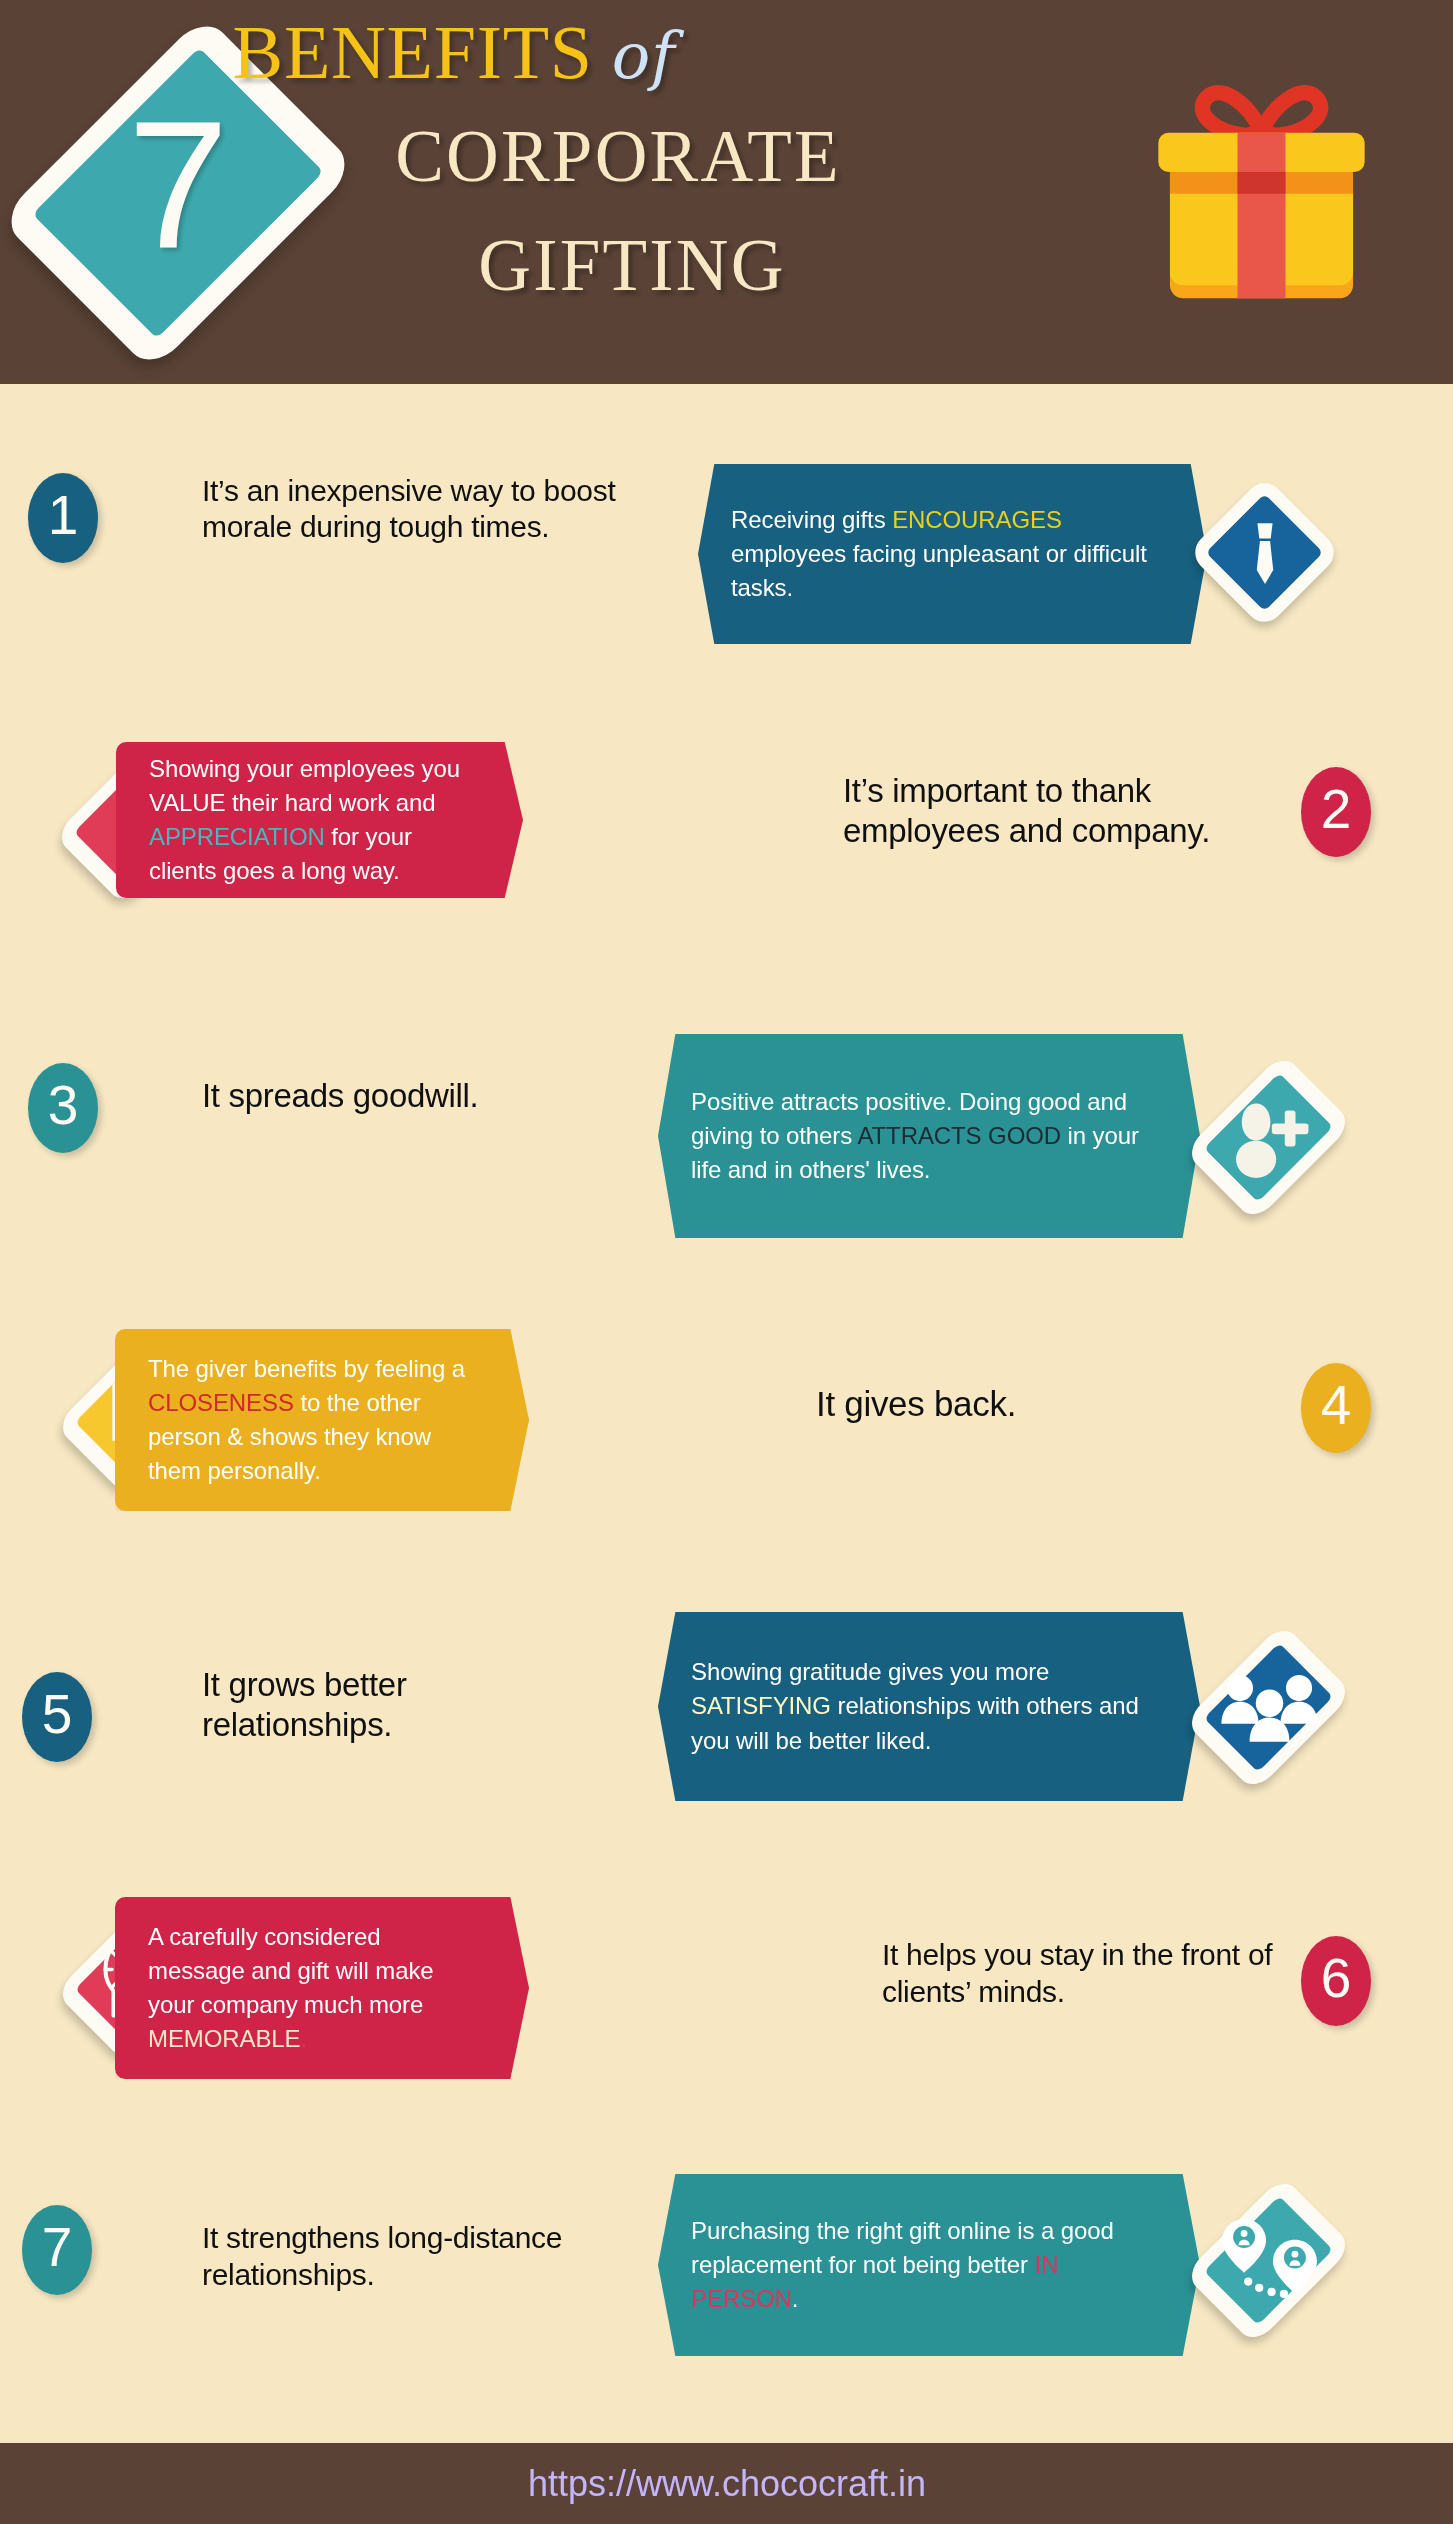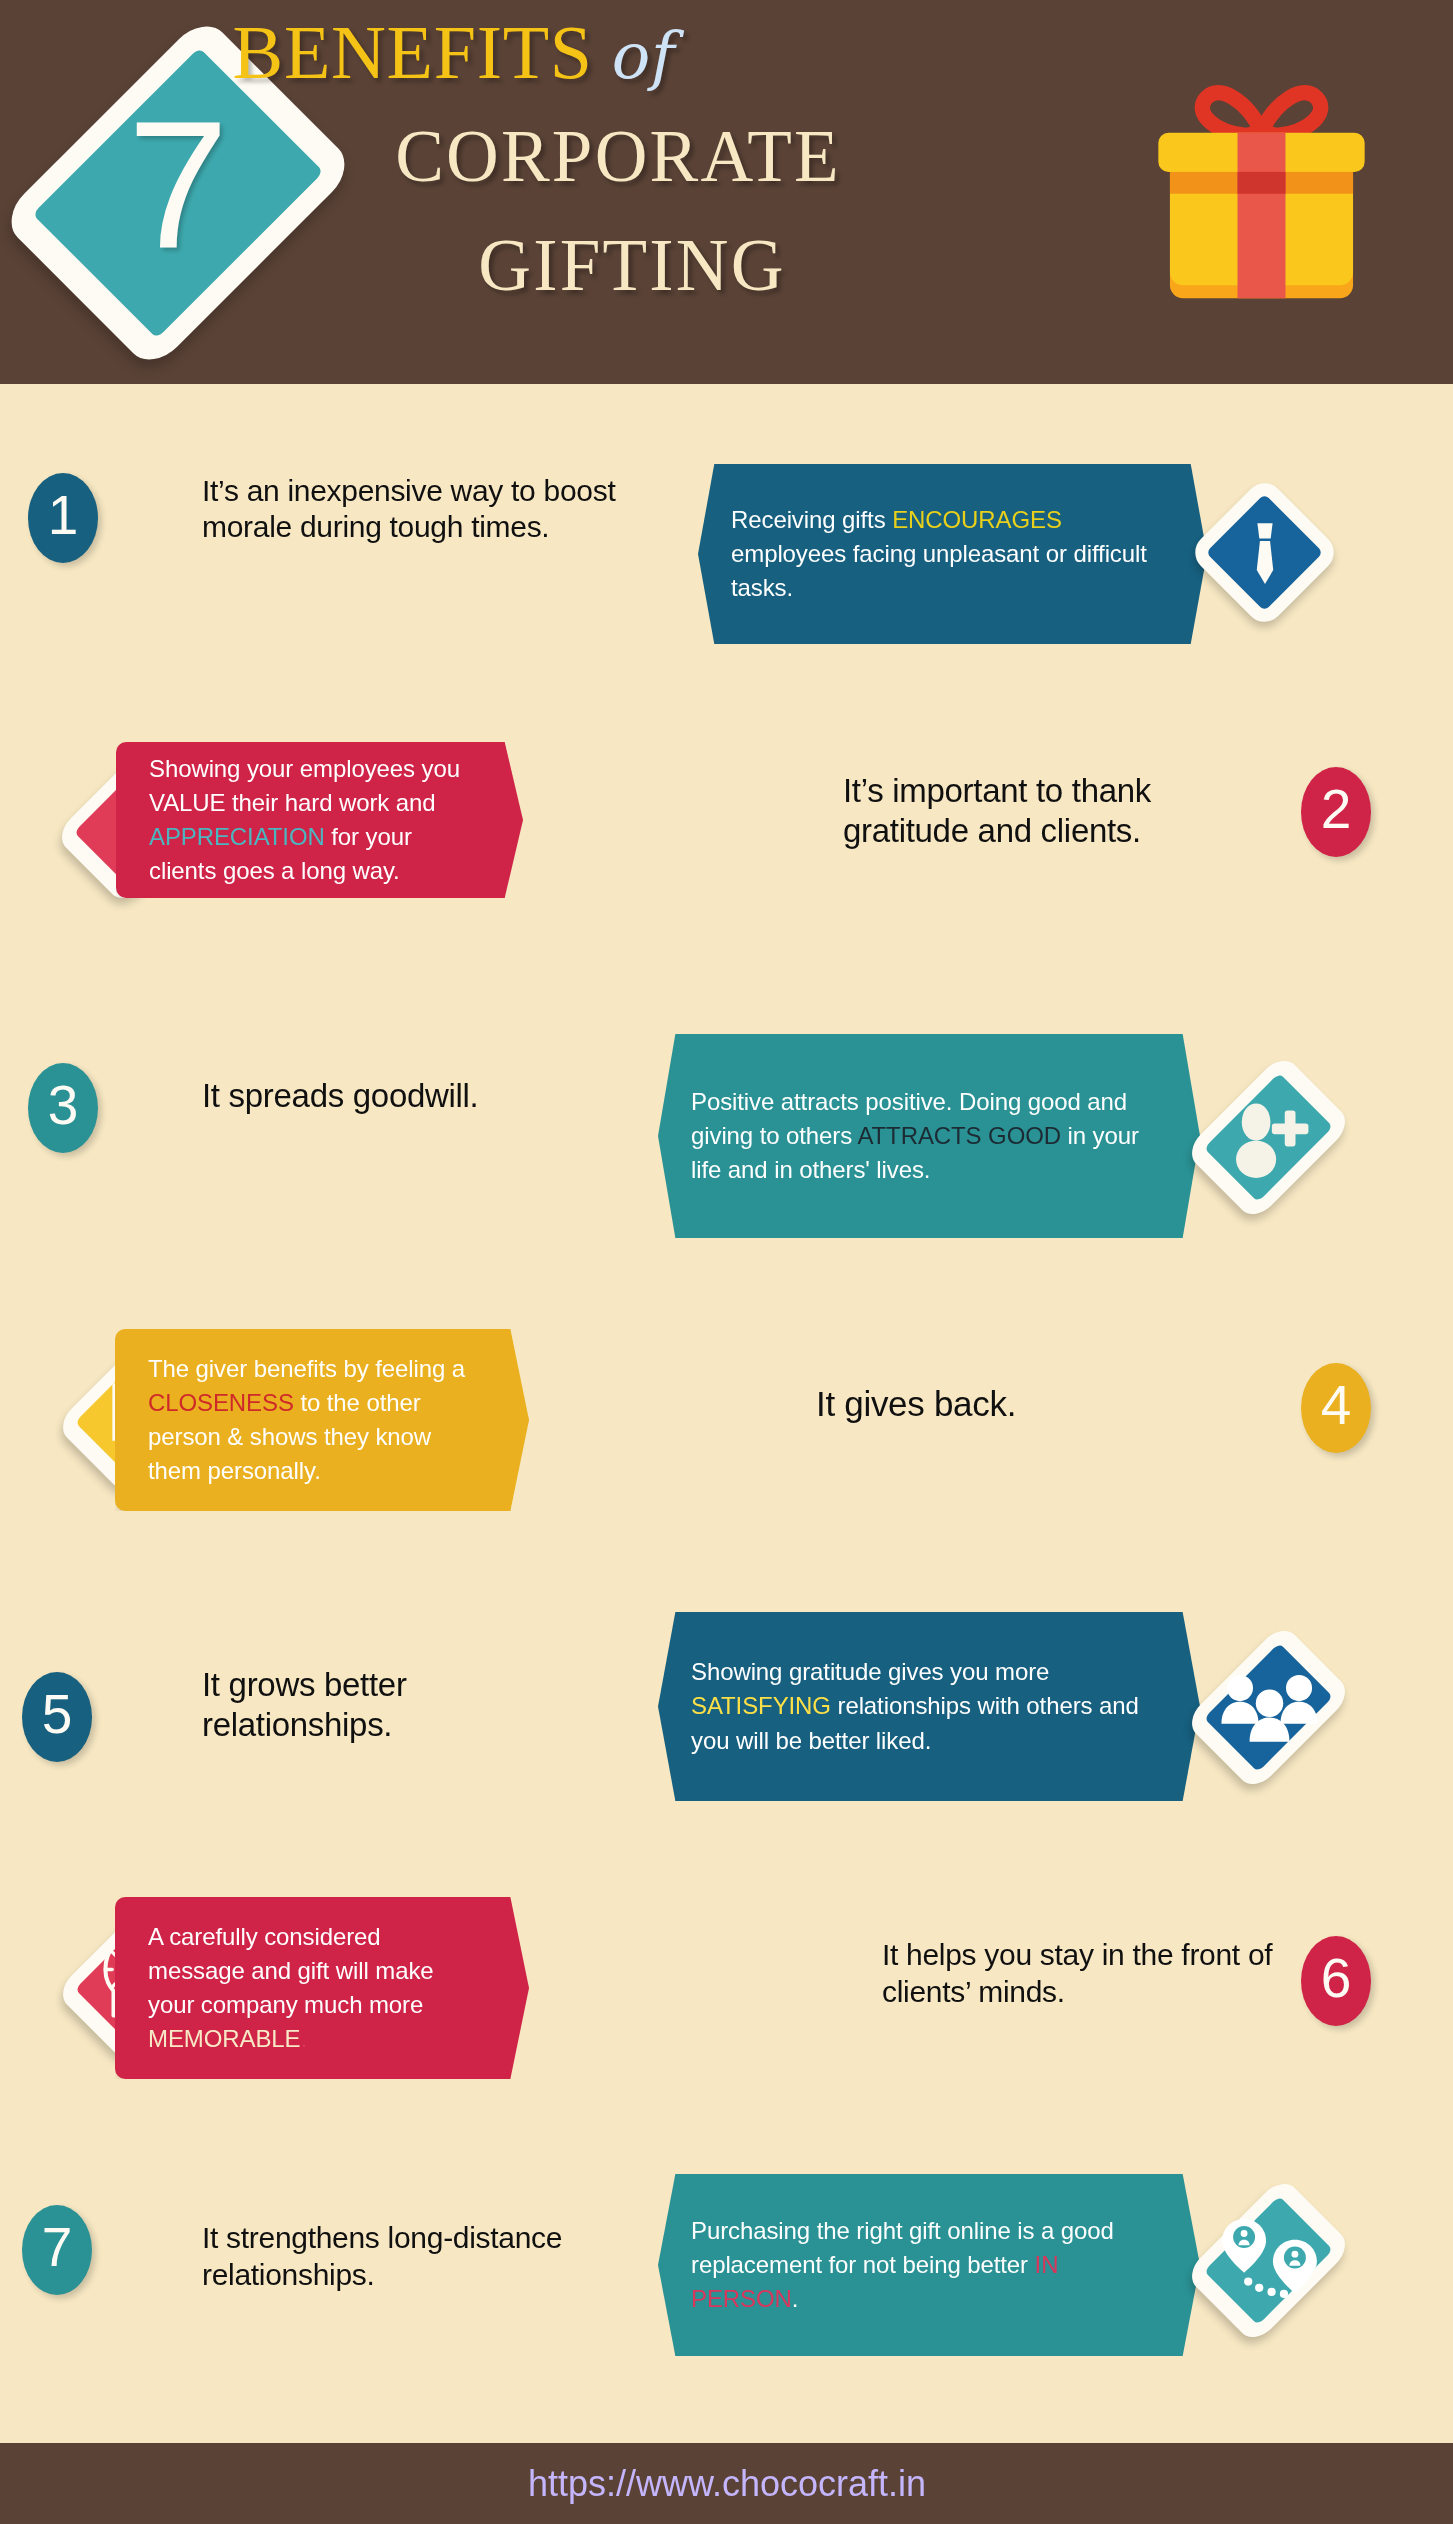--- a/index.html
+++ b/index.html
@@ -215,21 +215,21 @@
       <div class="dshape" style="background:#e03b57"></div>
       <div class="glyph">
         <span style="color:#fdfbf3;font-size:80px;font-family:'Liberation Sans',sans-serif;font-weight:bold;line-height:1">$</span>
       </div>
     </div>
     <div class="banner shape-right-plain" style="left:116px;top:44px;width:407px;height:156px;background:#cf2348">
       <div class="inner" style="padding-left:33px;padding-right:52px">
         <span>Showing your employees you VALUE their hard work and </span><span class="hl" style="color:#4bb6c0">APPRECIATION</span><span> for your clients goes a long way.</span>
       </div>
     </div>
-    <div class="stmt big" style="left:843px;top:73px;width:378px">It’s important to thank gratitude and clients.</div>
+    <div class="stmt big" style="left:843px;top:73px;width:378px">It’s important to thank employees and company.</div>
     <div class="numcircle" style="left:1301px;top:69px;background:#cf2348">2</div>
   </div>
 
   <div class="row" style="top:1018px;height:240px">
     <div class="numcircle" style="left:28px;top:45px;background:#2a9295">3</div>
     <div class="stmt big" style="left:202px;top:58px;width:378px">It spreads goodwill.</div>
     <div class="banner shape-right" style="left:658px;top:16px;width:542px;height:204px;background:#2a9295">
       <div class="inner">
         <span>Positive attracts positive. Doing good and giving to others </span><span class="hl" style="color:#1c2b33">ATTRACTS GOOD</span><span> in your life and in others' lives.</span>
       </div>
@@ -265,21 +265,21 @@
     </div>
     <div class="stmt" style="left:816px;top:96px;width:378px;font-size:35px">It gives back.</div>
     <div class="numcircle" style="left:1301px;top:76px;background:#eab01f">4</div>
   </div>
 
   <div class="row" style="top:1563px;height:247px">
     <div class="numcircle" style="left:22px;top:109px;background:#17607f">5</div>
     <div class="stmt big" style="left:202px;top:102px;width:378px">It grows better relationships.</div>
     <div class="banner shape-right" style="left:658px;top:49px;width:542px;height:189px;background:#17607f">
       <div class="inner">
-        <span>Showing gratitude gives you more </span><span class="hl" style="color:#fde047">SATISFYING</span><span> relationships with others and you will be better liked.</span>
+        <span>Showing gratitude gives you more </span><span class="hl" style="color:#fef9c3">SATISFYING</span><span> relationships with others and you will be better liked.</span>
       </div>
     </div>
     <div class="icondia tall" style="left:1149px;top:7.3px;width:240px;height:276px">
       <div class="dshape" style="background:#17639b"></div>
       <div class="glyph">
         <svg viewBox="0 0 150 110" width="103" height="76">
           <circle cx="32" cy="26" r="19" fill="#ffffff"></circle>
           <path d="M5 78 C5 56 18 46 32 46 C46 46 59 56 59 78 Z" fill="#ffffff"></path>
           <circle cx="118" cy="26" r="19" fill="#ffffff"></circle>
           <path d="M91 78 C91 56 104 46 118 46 C132 46 145 56 145 78 Z" fill="#ffffff"></path>

